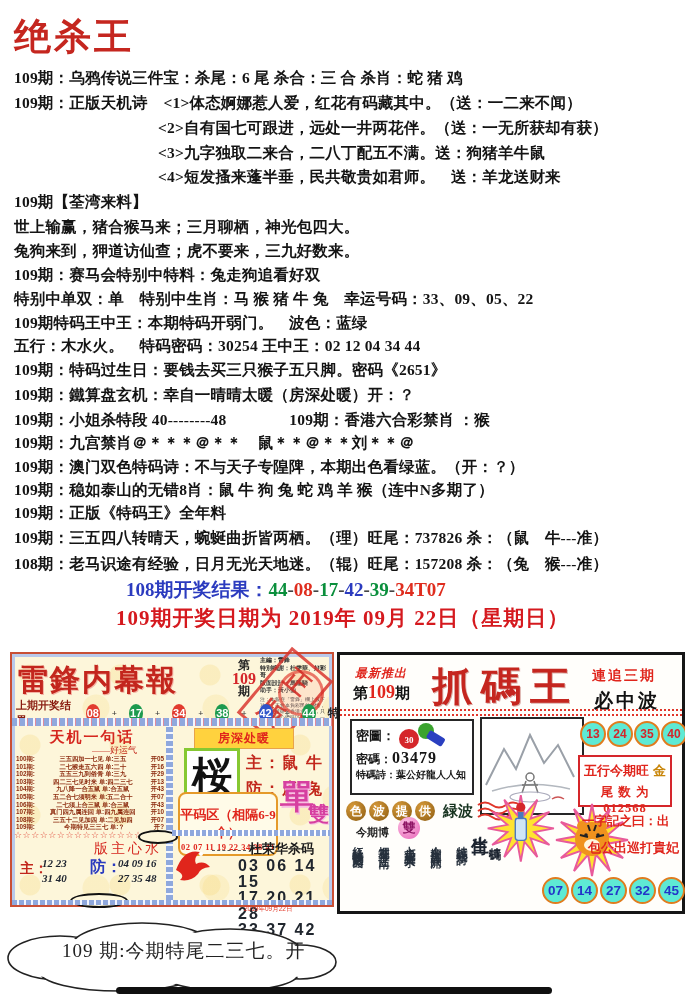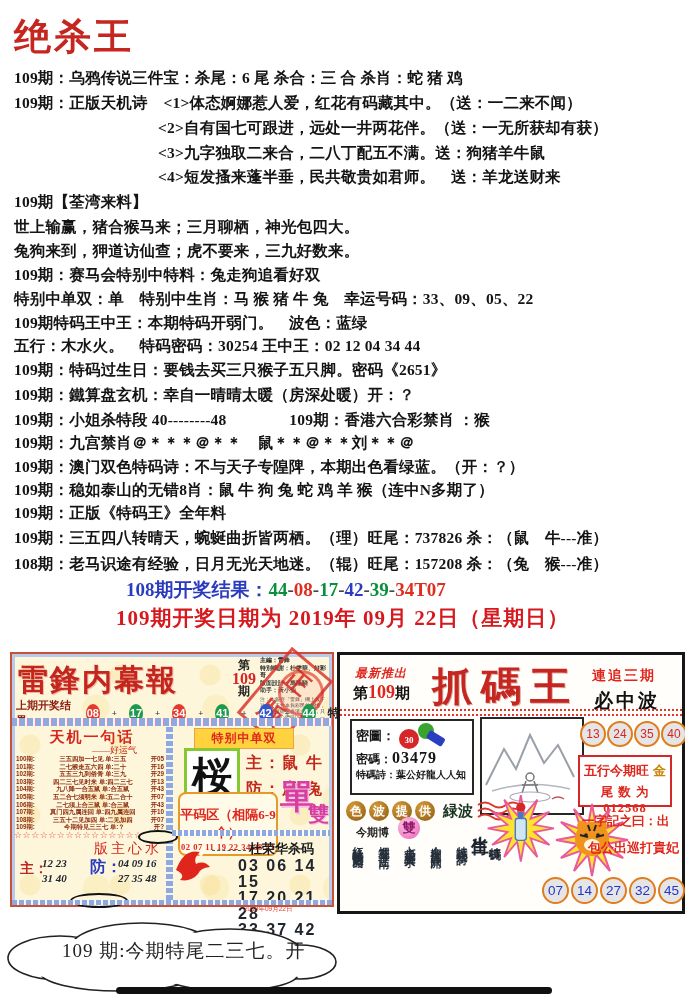--- a/index.html
+++ b/index.html
@@ -90,22 +90,22 @@
   .sl2{position:absolute;left:254px;top:33px;font-size:19px;color:#111;font-weight:bold;letter-spacing:3px;}
   .rdot{position:absolute;left:0;top:54px;width:100%;height:7px;
         background:repeating-linear-gradient(90deg,#e0352a 0 2px,transparent 2px 4px) top/100% 2px no-repeat,
                    repeating-linear-gradient(90deg,#e0352a 0 2px,transparent 2px 4px) bottom/100% 2px no-repeat;}
   .mibox{position:absolute;left:10px;top:64px;width:124px;height:76px;border:2px solid #262626;background:#fff;padding:2px 4px;box-sizing:border-box;}
   .mi-row{display:flex;align-items:center;font-size:13px;font-weight:bold;height:26px;}
   .mima{font-size:12px;font-weight:bold;} .mima .v{font-size:16px;letter-spacing:1px;}
   .temashi{font-size:10px;font-weight:bold;white-space:nowrap;}
   .mntbox{position:absolute;left:140px;top:62px;width:100px;height:94px;border:2px solid #262626;background:#fff;}
   .topballs{position:absolute;left:240px;top:66px;display:flex;gap:1px;}
-  .yball{width:22px;height:22px;border-radius:50%;background:#e5e5e5;border:2px solid #e07c1e;display:flex;
-         align-items:center;justify-content:center;font-weight:normal;font-size:12px;font-family:"Liberation Sans",sans-serif;text-align:right;}
+  .yball{width:22px;height:22px;border-radius:50%;background:#5eead4;border:2px solid #e07c1e;display:flex;
+         align-items:center;justify-content:center;font-weight:bold;font-size:12px;font-family:"Liberation Sans",sans-serif;text-align:right;}
   .yball.red{color:#d5262a;}
   .yball.blue{width:23px;height:23px;color:#2336c8;font-size:13.5px;}
   .wuxing{position:absolute;left:238px;top:100px;width:94px;height:52px;border:2.5px solid #d5262a;background:#fff;
           text-align:center;box-sizing:border-box;padding-top:5px;}
   .wx1{font-size:13px;color:#e0251c;font-weight:bold;} .wx1 .gold{color:#c8860a;margin-left:4px;}
   .wx2{font-size:12.5px;color:#e0251c;font-weight:bold;margin-top:4px;letter-spacing:1px;}
   .sebo{position:absolute;left:6px;top:146px;display:flex;gap:3px;align-items:center;}
   .bcir{width:20px;height:20px;border-radius:50%;background:radial-gradient(circle at 35% 30%,#d89b3a,#8a5a10);
         color:#fff;font-size:12px;font-weight:bold;display:flex;align-items:center;justify-content:center;}
   .lvbo{font-size:15px;font-weight:bold;color:#16321e;margin-left:5px;}
@@ -182,21 +182,21 @@
     </div>
 
     <div class="lastres">
       <span class="lab">上期开奖结果：</span>
       <span class="ball r">08</span>
       <span class="plus">+</span>
       <span class="ball g">17</span>
       <span class="plus">+</span>
       <span class="ball r">34</span>
       <span class="plus">+</span>
-      <span class="ball g">41</span>
+      <span class="ball g">38</span>
       <span class="plus">+</span>
       <span class="ball b">42</span>
       <span class="plus">+</span>
       <span class="ball g">44</span>
       <span class="telab">特</span>
       <span class="ball r">07</span>
     </div>
 
     <div class="hdiv"></div>
     <div class="vdiv"></div>
@@ -263,21 +263,21 @@
         <div>31 40</div>
     </div>
     <div class="bz-fang">防：</div>
     <div class="bz-n2">
       <div>04 09 16</div>
         <div>27 35 48</div>
     </div>
     <div class="oval" style="left:126px;top:176px;width:36px;height:10px;"></div>
     <div class="oval" style="left:58px;top:239px;width:54px;height:11px;"></div>
 
-    <div class="xj-banner">特别中单双</div>
+    <div class="xj-banner">房深处暖</div>
     <div class="xj-char">桜</div>
     <div class="xj-zf">
       <div>主：鼠 牛</div>
       <div>防：虎 兔</div>
     </div>
     <div class="pingma">
       <div class="t">平码区（相隔6-9个）</div>
       <div class="n">02 07 11 19 22 34 38 41</div>
     </div>
     <div class="dan">單</div>

